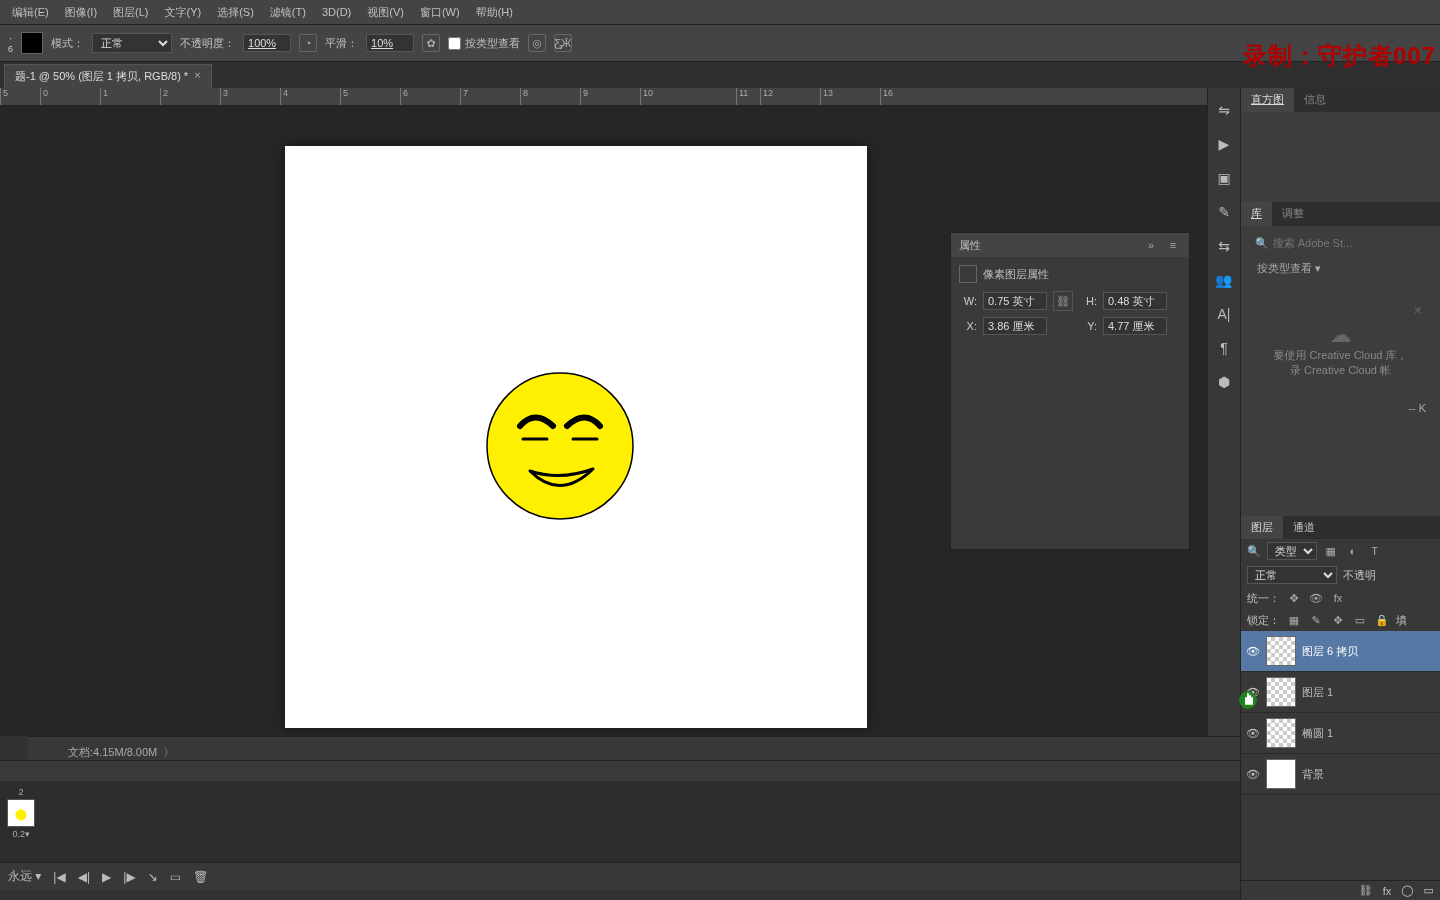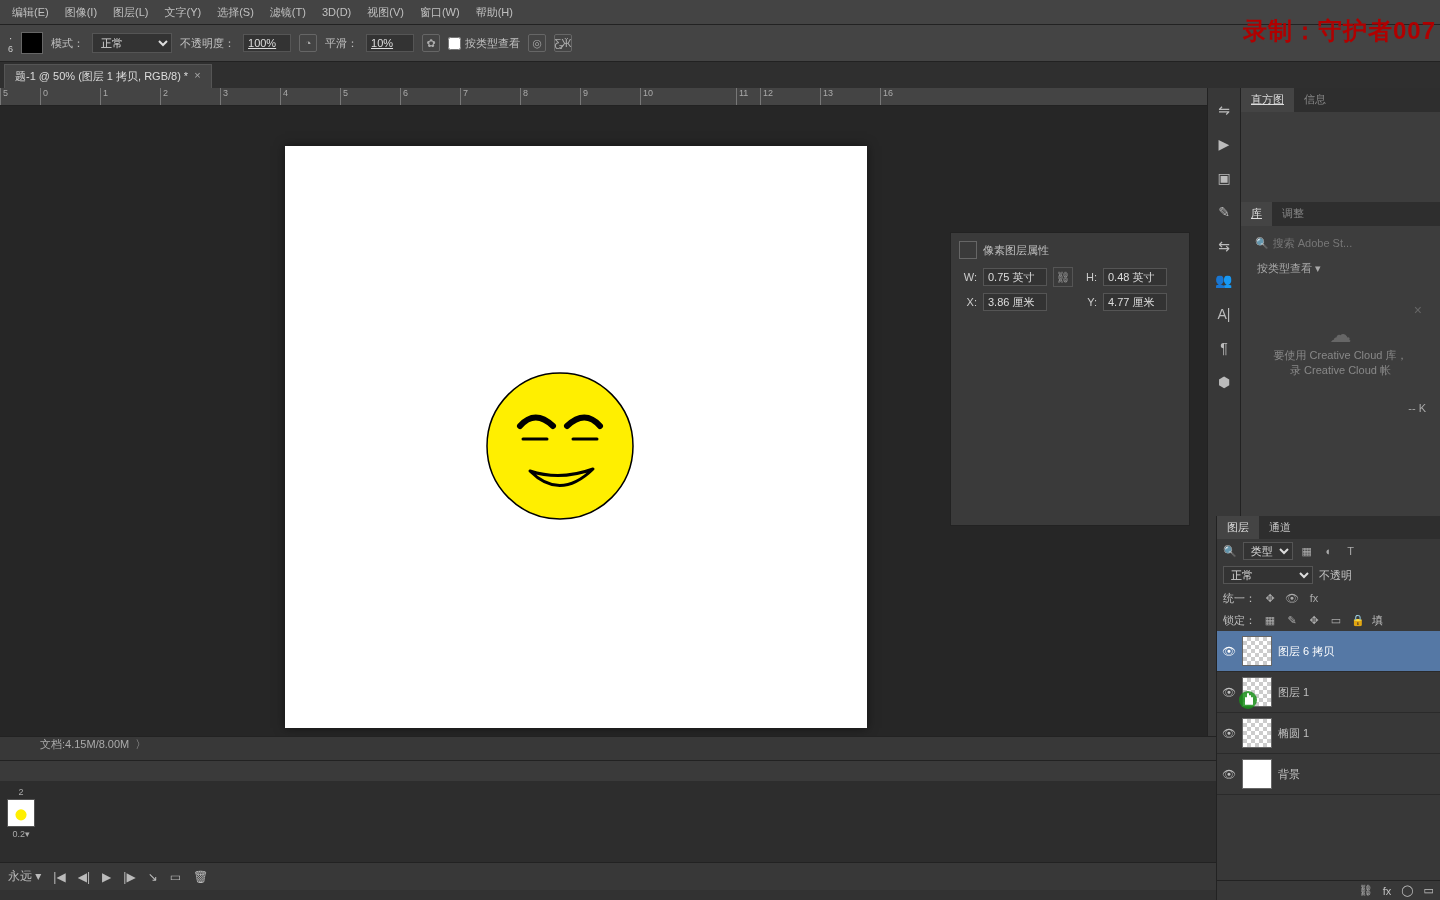--- a/index.html
+++ b/index.html
@@ -32,43 +32,43 @@
 .panel-body { background: #3d3d3d; padding: 6px 8px; font-size: 11px; color: #aaa; }
 .props-float { position: absolute; left: 950px; top: 144px; width: 240px; background: #3a3a3a; border: 1px solid #222; z-index: 10; }
 .props-float .hdr { background: #444; padding: 4px 8px; display: flex; justify-content: space-between; align-items: center; font-size: 11px; }
 .props-float .body { padding: 8px; }
 .props-float .row { display: flex; align-items: center; gap: 6px; margin-bottom: 6px; font-size: 11px; }
 .props-float .row .lbl { width: 18px; text-align: right; color: #ccc; }
 .props-float .row input { background: #333; border: 1px solid #555; color: #ddd; width: 64px; padding: 2px 4px; font-size: 11px; }
 .props-float .link { width: 20px; height: 20px; border: 1px solid #555; display: flex; align-items: center; justify-content: center; color: #aaa; }
 .props-float .subhdr { display: flex; align-items: center; gap: 6px; margin-bottom: 8px; }
 .props-float .subhdr .ic { width: 18px; height: 18px; border: 1px solid #666; }
-.docinfo { height: 24px; background: #383838; display: flex; align-items: flex-start; padding: 0 40px; color: #aaa; font-size: 11px; gap: 6px; border-top: 1px solid #222; }
+.docinfo { height: 24px; background: #383838; display: flex; align-items: flex-end; padding: 0 40px; color: #aaa; font-size: 11px; gap: 6px; border-top: 1px solid #222; margin-left: 28px; }
 .timeline { height: 130px; background: #323232; border-top: 1px solid #222; display: flex; flex-direction: column; }
 .tl-hdr { height: 20px; background: #3a3a3a; display: flex; justify-content: flex-end; padding: 0 8px; align-items: center; }
 .tl-frames { flex: 1; background: #2d2d2d; padding: 6px; display: flex; align-items: flex-start; gap: 6px; }
 .frame { width: 30px; display: flex; flex-direction: column; align-items: center; }
 .frame .fnum { font-size: 9px; color: #aaa; }
 .frame .fthumb { width: 28px; height: 28px; background: #fff; border: 1px solid #555; margin: 2px 0; }
 .frame .ftime { font-size: 9px; color: #aaa; }
 .tl-ctrl { height: 28px; background: #383838; display: flex; align-items: center; padding: 0 8px; gap: 12px; border-top: 1px solid #222; }
 .tl-ctrl .btn { color: #bbb; font-size: 12px; }
-.layers-bottom { position: absolute; right: 0; top: 516px; width: 224px; bottom: 0; background: #383838; border-left: 1px solid #222; display: flex; flex-direction: column; }
+.layers-bottom { position: absolute; right: 0; top: 516px; width: 200px; bottom: 0; background: #383838; border-left: 1px solid #222; display: flex; flex-direction: column; }
 .layers-bottom .secA { display: flex; background: #2e2e2e; }
 .layers-bottom .secA span { padding: 4px 10px; font-size: 11px; }
 .layers-bottom .secA span.active { background: #444; color: #ddd; }
 .lrow { display: flex; align-items: center; gap: 6px; padding: 3px 6px; font-size: 11px; }
 .lrow select, .lrow input { background: #333; border: 1px solid #555; color: #ddd; font-size: 11px; padding: 1px 3px; }
 .layerlist { flex: 1; overflow: auto; }
 .layer { display: flex; align-items: center; gap: 6px; padding: 5px; border-bottom: 1px solid #2a2a2a; }
 .layer.active { background: #5578a5; color: #fff; }
 .layer .eye { width: 14px; height: 14px; display: flex; align-items: center; justify-content: center; }
 .layer .thumb { width: 30px; height: 30px; background: #fff; border: 1px solid #666; position: relative; }
 .layer .thumb.trans { background-image: linear-gradient(45deg,#ccc 25%,transparent 25%),linear-gradient(-45deg,#ccc 25%,transparent 25%),linear-gradient(45deg,transparent 75%,#ccc 75%),linear-gradient(-45deg,transparent 75%,#ccc 75%); background-size: 8px 8px; background-position: 0 0,0 4px,4px -4px,-4px 0; background-color: #fff; }
-.watermark { position: absolute; top: 15px; right: 4px; color: #b00000; font-size: 24px; font-weight: bold; letter-spacing: 1px; pointer-events: none; z-index: 50; }
+.watermark { position: absolute; top: 40px; right: 4px; color: #b00000; font-size: 24px; font-weight: bold; letter-spacing: 1px; pointer-events: none; z-index: 50; }
 .lib-cc { text-align: center; color: #888; font-size: 11px; padding: 20px 10px; }
 .lib-cc .ccicon { font-size: 14px; color: #666;}
 .lib-search { display: flex; align-items: center; gap: 4px; padding: 4px 6px; color: #777; }
 .lib-view { padding: 6px 8px; font-size: 11px; color: #aaa; }
 .small-icons { display:flex; gap:6px; align-items:center; }
 .small-icons .si { width:16px; height:16px; color:#aaa; display:inline-flex; align-items:center; justify-content:center; }
 .cursor-hand { position:absolute; left: 1238px; top: 690px; z-index: 60; pointer-events:none; }
 </style>
 </head>
 <body>
@@ -145,20 +145,27 @@
           <path d="M82 55 Q100 38 115 55" stroke="#000" stroke-width="6" fill="none" stroke-linecap="round"></path>
           <line x1="38" y1="68" x2="62" y2="68" stroke="#000" stroke-width="3" stroke-linecap="round"></line>
           <line x1="88" y1="68" x2="112" y2="68" stroke="#000" stroke-width="3" stroke-linecap="round"></line>
           <path d="M45 100 Q75 130 108 98 Q75 110 45 100 Z" stroke="#000" stroke-width="3" fill="none" stroke-linecap="round" stroke-linejoin="round"></path>
         </svg>
       </div>
     </div>
   </div>
 
   <div class="props-float">
+    <div class="hdr">
+      <span>属性</span>
+      <span class="small-icons">
+        <span class="si">»</span>
+        <span class="si">≡</span>
+      </span>
+    </div>
     <div class="body">
       <div class="subhdr">
         <div class="ic"></div>
         <span>像素图层属性</span>
       </div>
       <div class="row">
         <span class="lbl">W:</span>
         <input value="0.75 英寸" style="">
         <span class="link">⛓</span>
         <span class="lbl">H:</span>

